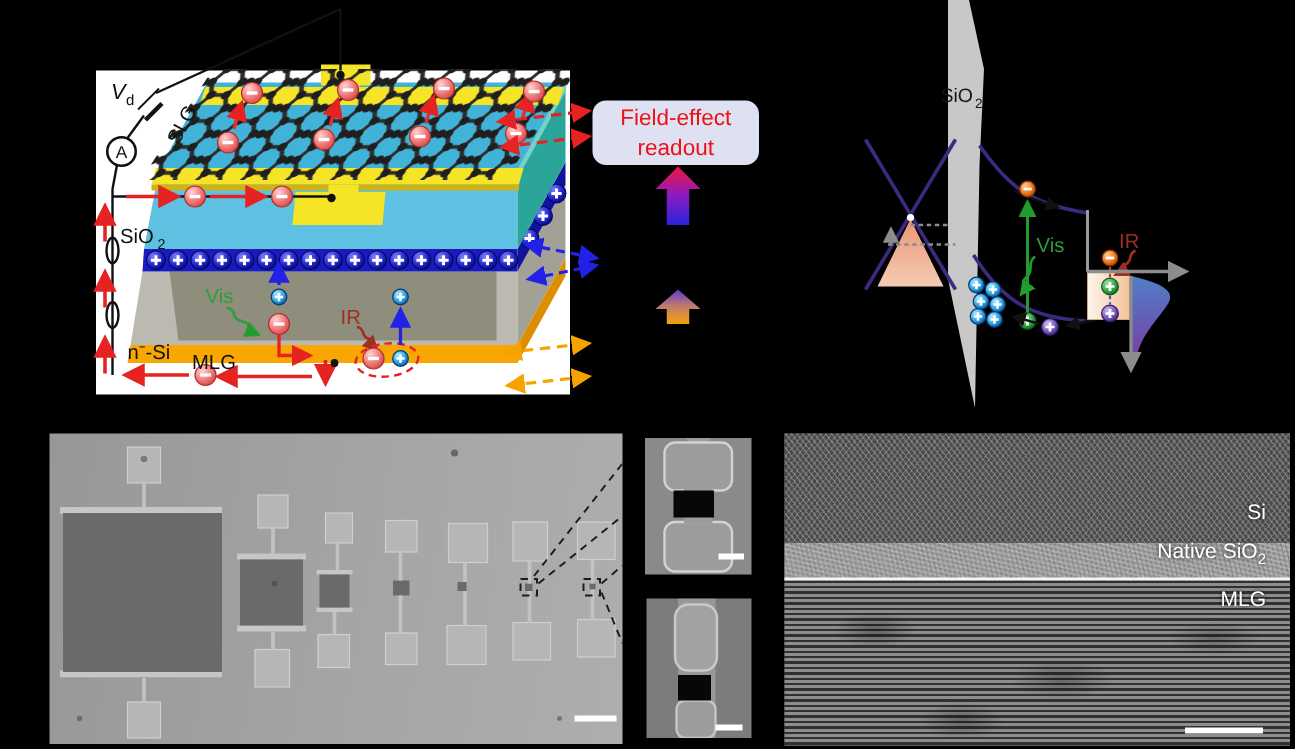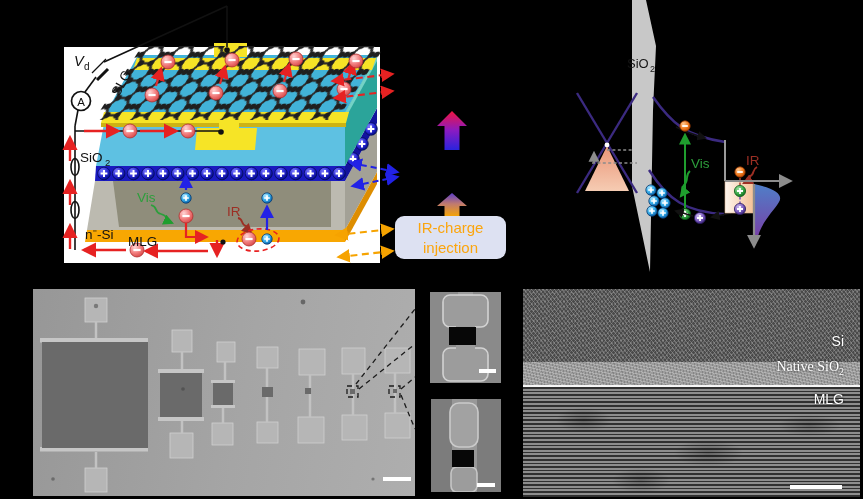--- a/index.html
+++ b/index.html
@@ -368,21 +368,21 @@
     <path d="M757,167 C751,170 756,174 749,177 C745,179 748,181 744,183" stroke="#9c2f24" stroke-width="1.8" fill="none" marker-end="url(#mDRed)"></path>
 
     <g>
       <path d="M754,184 C777,189 783,195 779,202 C773,212 761,222 757,240 L754,240 Z" fill="url(#gDist)"></path>
       <line x1="725" y1="181" x2="790" y2="181" stroke="#8c8c8c" stroke-width="2.2" marker-end="url(#mGry)"></line>
       <line x1="754" y1="184" x2="754" y2="246" stroke="#8c8c8c" stroke-width="2.2" marker-end="url(#mGry)"></line>
     </g>
   </g>
 </svg>
 
-<div id="fb3" class="flow-box">IR-charge injection</div>
+<div id="fb1" class="flow-box">Field-effect readout</div>
 
 <div id="panel-c" class="abs">
   <svg width="382" height="207" viewBox="0 0 382 207">
     <g fill="#c6c6c6">
       <rect x="7" y="49" width="108" height="4.5"></rect>
           <rect x="7" y="158" width="108" height="4.5"></rect>
       <rect x="125" y="80" width="46" height="4"></rect>
           <rect x="125" y="128" width="46" height="4"></rect>
       <rect x="178" y="91" width="24" height="3"></rect>
           <rect x="178" y="116" width="24" height="3"></rect>
@@ -468,21 +468,21 @@
   <div class="scalebar" style="left:46px;top:84px;width:18px;"></div>
 </div>
 
 <div id="panel-d" class="abs">
   <div id="tem-si"></div>
   <div id="tem-sio2"></div>
   <div id="tem-mlg"></div>
   <div class="tem-label" style="right:16px;top:44px;text-align:right;">
     <span>Si</span>
   </div>
-  <div class="tem-label" style="right:16px;top:70px;font-family:Liberation Serif, serif;">
+  <div class="tem-label" style="right:16px;top:70px;">
     <span>Native SiO</span><sub>2</sub>
   </div>
   <div class="tem-label" style="right:16px;top:102px;">
     <span>MLG</span>
   </div>
   <div class="scalebar" style="left:267px;top:196px;width:52px;"></div>
 </div>
 
 </div>
 

